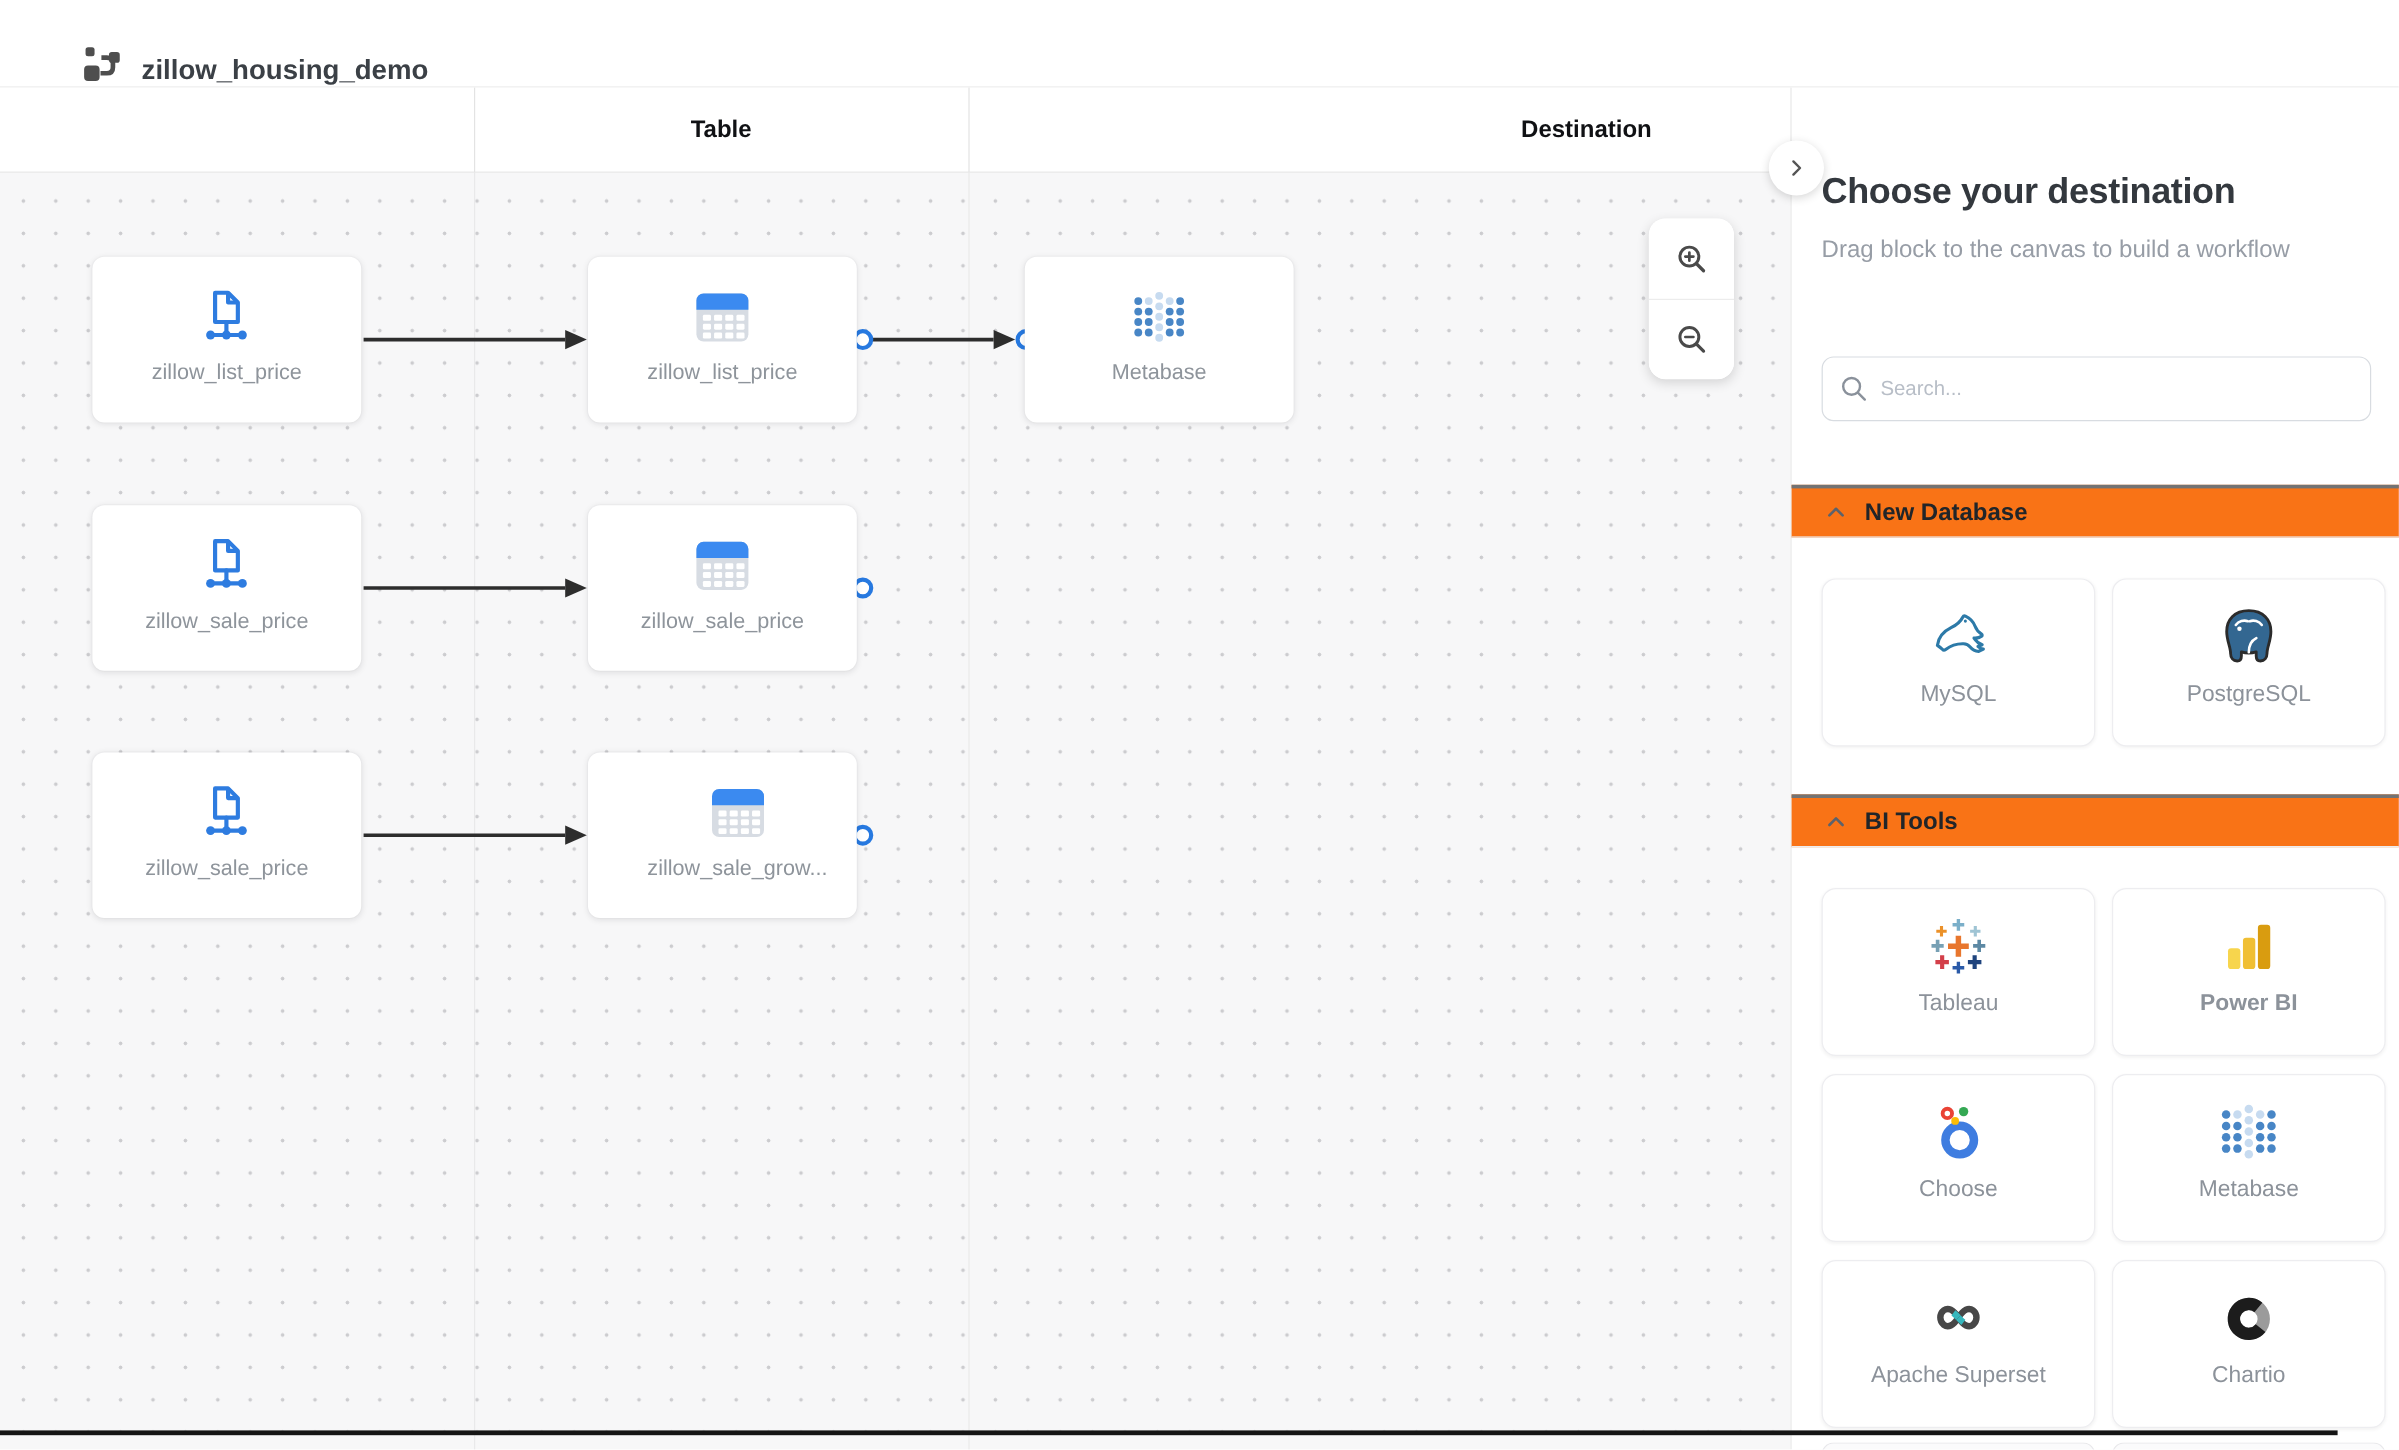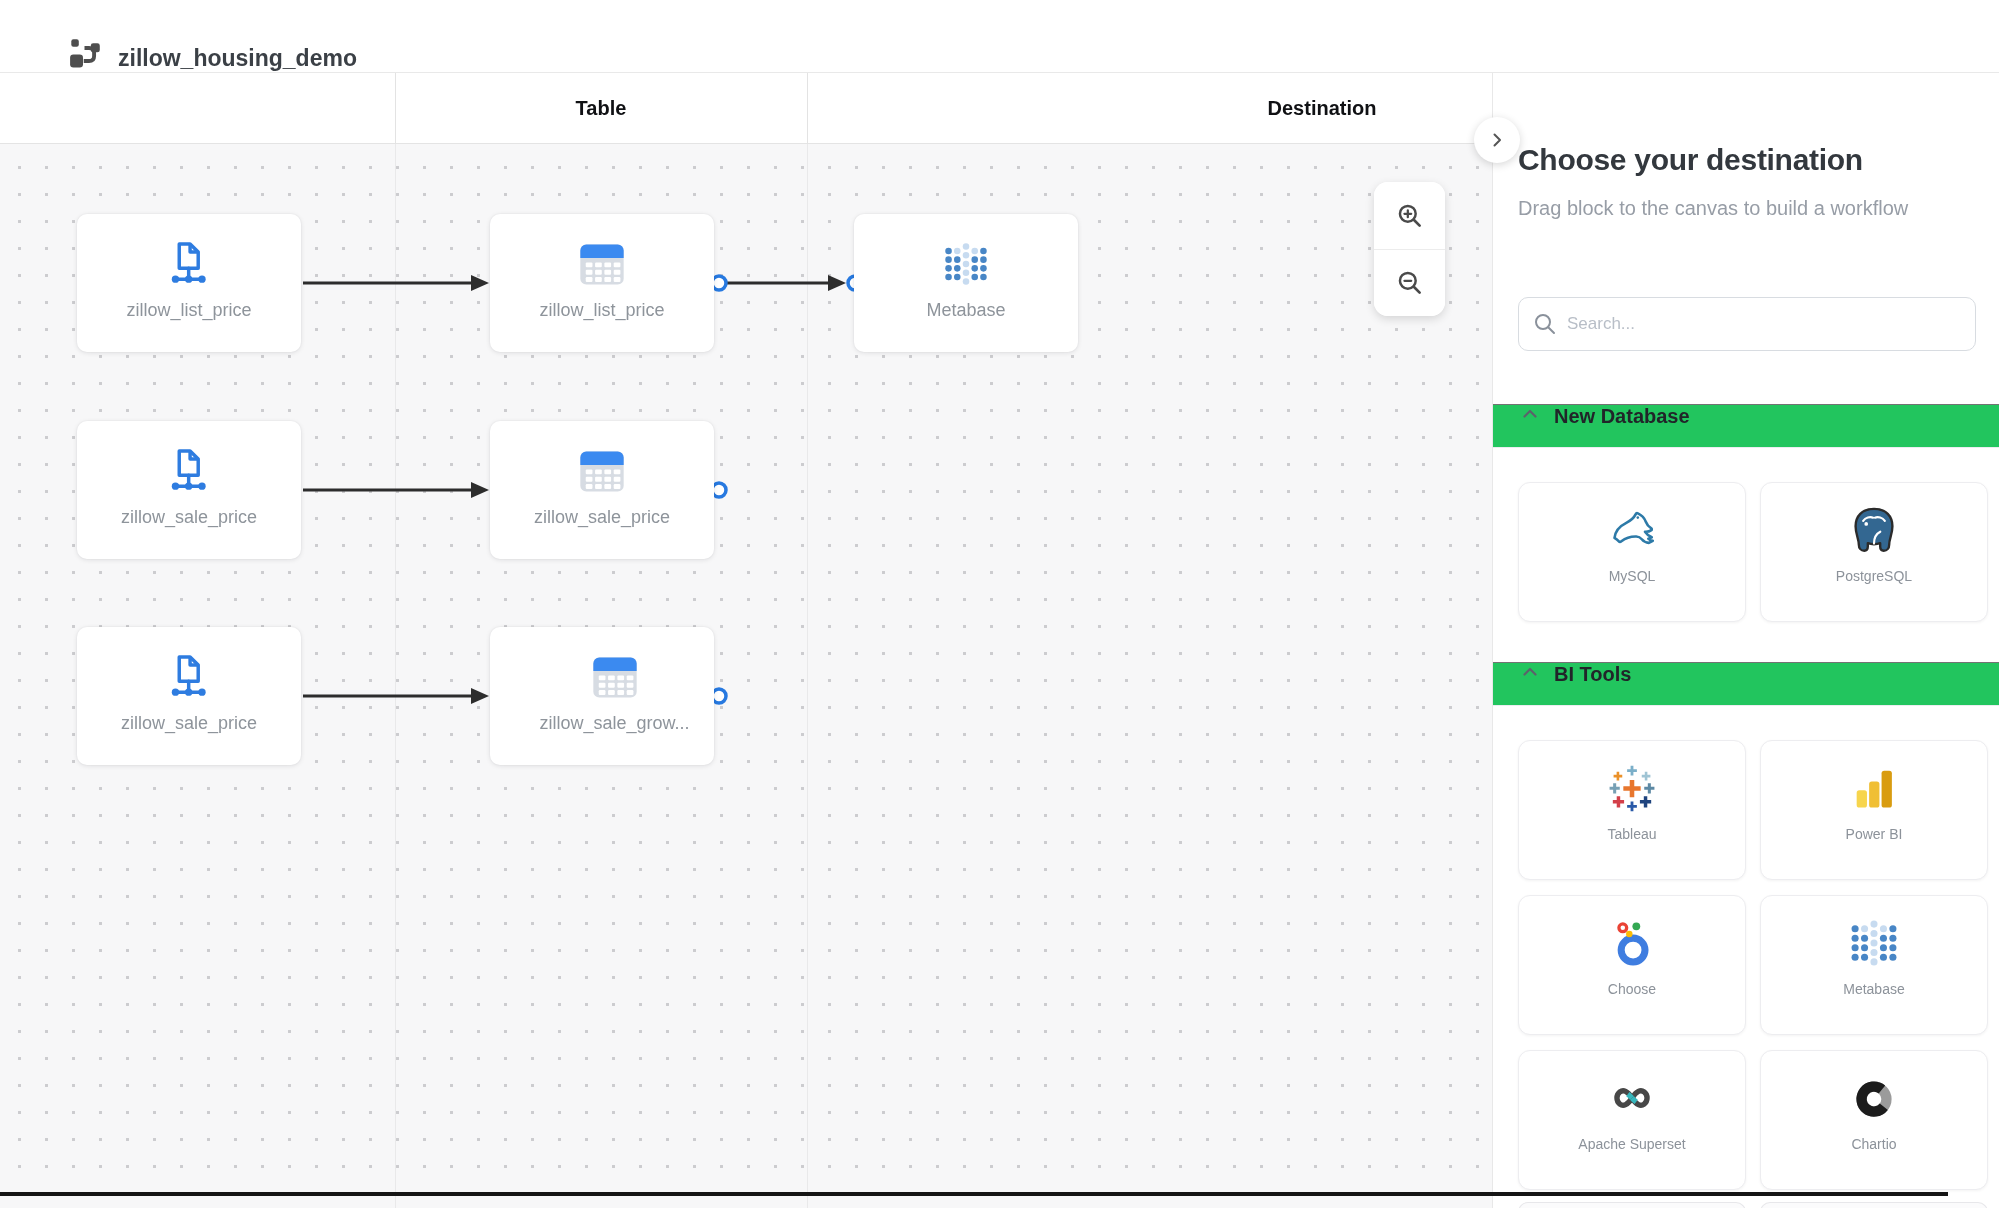--- a/index.html
+++ b/index.html
@@ -55,30 +55,30 @@
     background:#fff; border-left:1px solid #e8e8e8; }
   .sb-title { margin:70px 0 0 25px; font-size:30px; font-weight:700; color:#33383e; letter-spacing:-0.3px; }
   .sb-subtitle { margin:16px 25px 0 25px; font-size:20px; line-height:31px; color:#979da6; }
   .sb-search { position:absolute; left:25px; top:224px; width:458px; height:54px;
     border:1.5px solid #d8dce1; border-radius:10px; background:#fff;
     display:flex; align-items:center; padding:0 14px; }
   .sb-search input { border:none; outline:none; flex:1; margin-left:10px; font-size:17px;
     color:#a16207; background:transparent; font-family:inherit; }
   .sb-search input::placeholder { color:#b8bec7; }
 
-  .sb-band { position:absolute; left:0; width:507px; height:44px; background:#22c55e;
-    border-top:1px solid #737373; border-bottom:1px solid #ebedf0;
-    display:flex; align-items:flex-start; padding-left:28px; cursor:pointer; }
+  .sb-band { position:absolute; left:0; width:507px; height:44px; background:#f97316;
+    border-top:3px solid #737373; border-bottom:1px solid #ebedf0;
+    display:flex; align-items:center; padding-left:28px; cursor:pointer; }
   .sb-band-label { margin-left:15px; font-size:20px; font-weight:700; color:#212529; }
 
   .dest-card { position:absolute; width:228px; height:140px; background:#fff;
     border:1px solid #ededf0; border-radius:12px; box-shadow:0 1px 3px rgba(0,0,0,0.05);
     display:flex; flex-direction:column; align-items:center; padding-top:21px; cursor:grab; }
   .dest-card .card-icon { width:52px; height:52px; }
-  .card-label { margin-top:12px; font-size:14px; color:#8c929a;text-align:center; }
+  .card-label { margin-top:12px; font-size:19px; color:#8c929a;text-align:center; }
   .col-a { left:25px; } .col-b { left:267px; }
 
   .card-sliver { position:absolute; top:1129px; width:228px; height:10px;
     background:#fbfbfc; border:1px solid #e7e7ea; border-bottom:none; border-radius:10px 10px 0 0; }
 
   
   .footer-line { position:absolute; left:0; top:1192px; width:1948px; height:4px; background:#151515; z-index:6; }
 </style>
 </head>
 <body>
@@ -337,21 +337,21 @@
           <path d="M40,19.5 v9.5 M35.3,24.2 h9.4" stroke="#5d89a4" stroke-width="2.8"></path>
           <path d="M24,16.5 v16 M16,24.5 h16" stroke="#e8762d" stroke-width="4.2"></path>
           <path d="M11.5,31.5 v10.5 M6.3,36.7 h10.4" stroke="#d33f49" stroke-width="3.2"></path>
           <path d="M36.5,31.5 v10.5 M31.3,36.7 h10.4" stroke="#1f447e" stroke-width="3.2"></path>
           <path d="M24,36.5 v9 M19.5,41 h9" stroke="#2a5aa8" stroke-width="2.6"></path>
         </g>
       </svg>
       <div class="card-label">Tableau</div>
     </div>
 
-    <div class="dest-card col-b" style="top:667px;">
+    <div class="dest-card col-b" style="top:667px;font-weight:bold;">
       <svg class="card-icon" viewBox="0 0 48 48">
         <rect x="8" y="26" width="9.5" height="16" rx="2.4" fill="#f7d54d"></rect>
         <rect x="19.5" y="18" width="9.5" height="24" rx="2.4" fill="#f0bf34"></rect>
         <rect x="31" y="8" width="9.5" height="34" rx="2.4" fill="#d99c10"></rect>
       </svg>
       <div class="card-label">Power BI</div>
     </div>
 
     <div class="dest-card col-a" style="top:822px;">
       <svg class="card-icon" viewBox="0 0 48 48">

